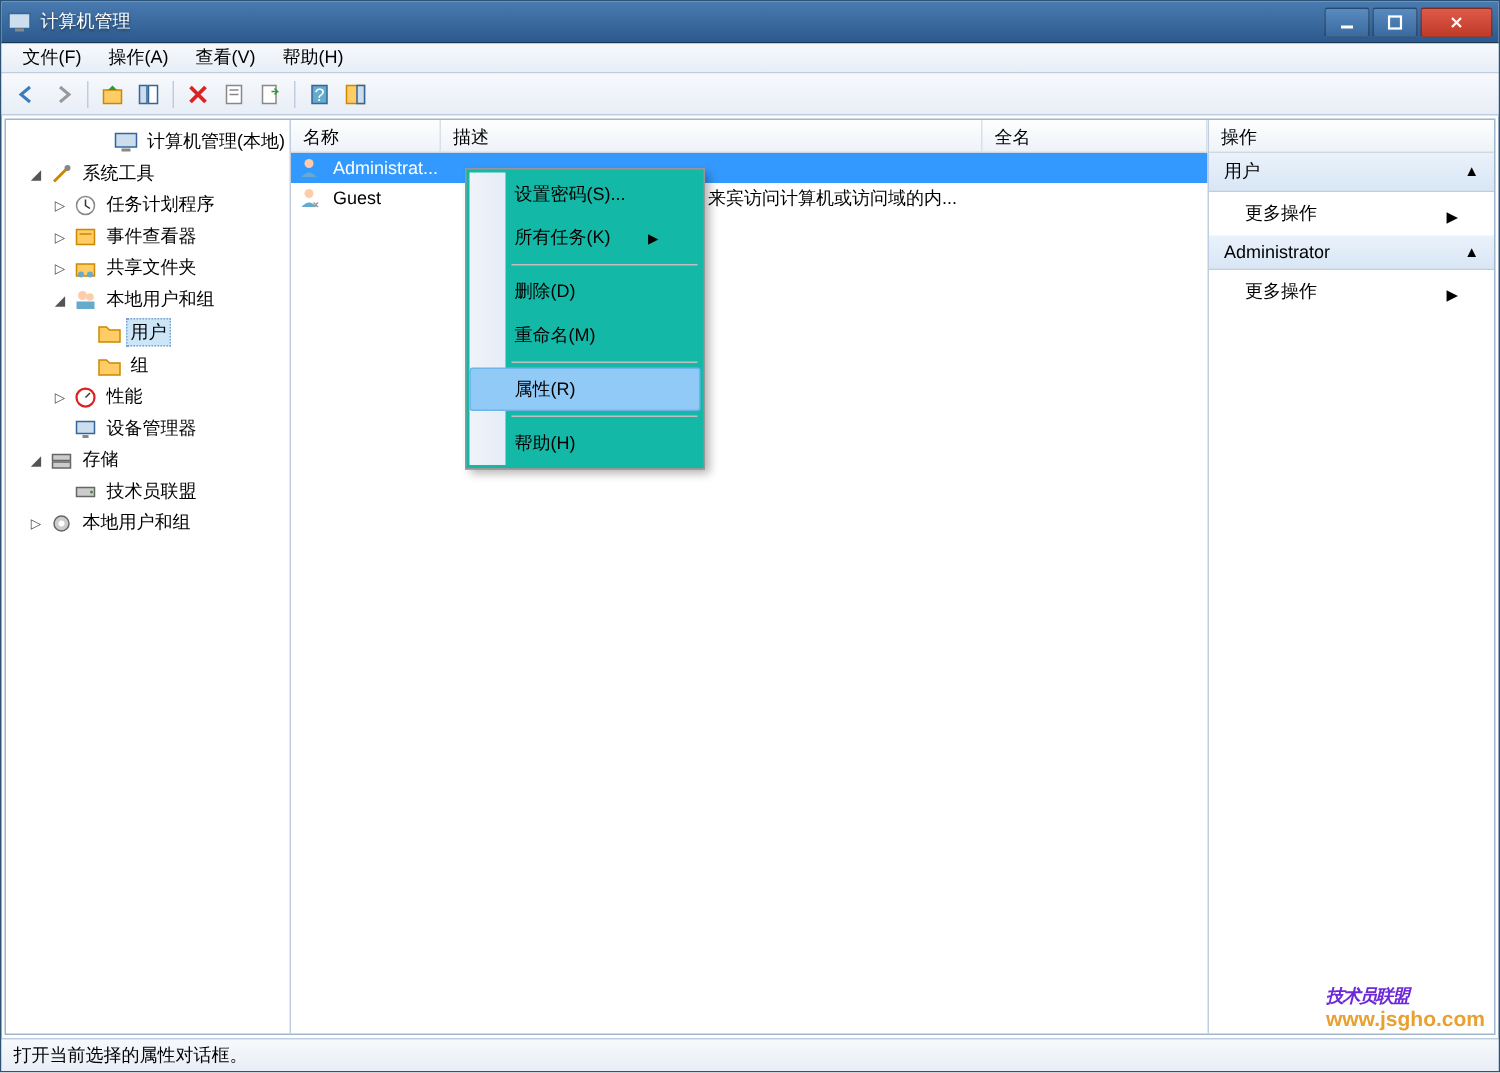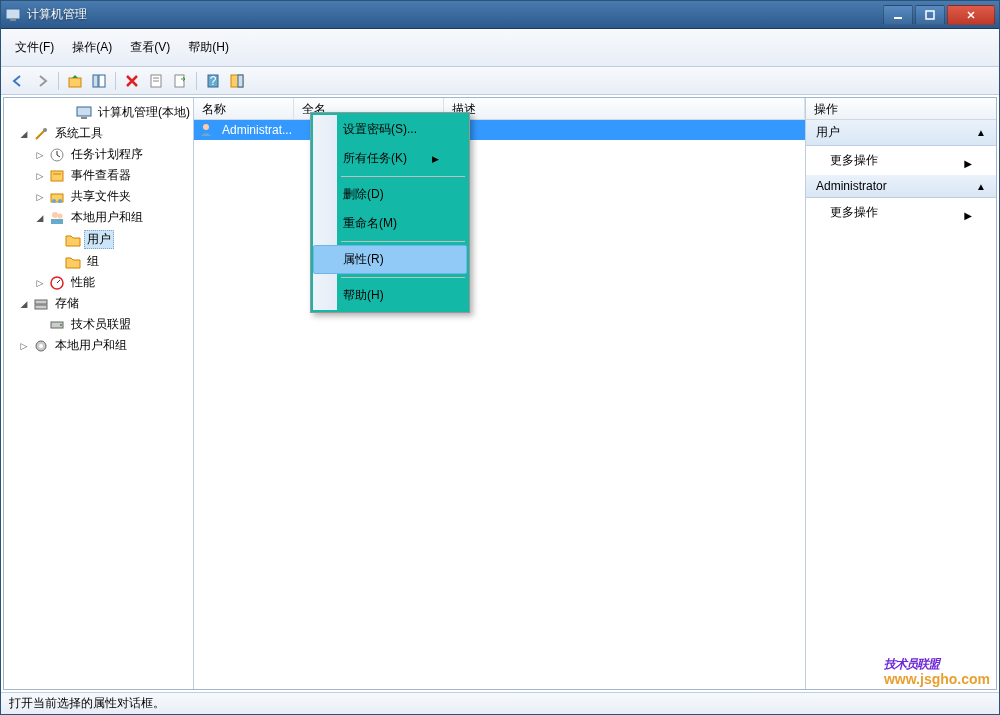--- a/index.html
+++ b/index.html
@@ -8,21 +8,21 @@
 .window { width: 1000px; height: 715px; border: 1px solid #2b5378; background: #fff; display: flex; flex-direction: column; }
 
 .titlebar { height: 28px; background: linear-gradient(to bottom, #4a7bb0 0%, #3a6a9e 50%, #2d5a8e 100%); display: flex; align-items: center; padding: 0 4px; color: #fff; border-bottom: 1px solid #1a3a5a; }
 .titlebar .app-icon { width: 16px; height: 16px; margin-right: 6px; }
 .titlebar .title { flex: 1; font-size: 12px; text-shadow: 0 1px 2px rgba(0,0,0,0.5); }
 .titlebar .win-btns { display: flex; gap: 0; }
 .titlebar .win-btn { width: 30px; height: 20px; display: flex; align-items: center; justify-content: center; border: 1px solid rgba(0,0,0,0.3); border-radius: 2px; margin-left: 2px; cursor: default; }
 .titlebar .win-btn.min, .titlebar .win-btn.max { background: linear-gradient(to bottom, #5a8bc0, #3a6a9e); }
 .titlebar .win-btn.close { background: linear-gradient(to bottom, #e05a4a, #c03a2a); width: 48px; }
 
-.menubar { height: 38px; background: linear-gradient(to bottom, #f7f9fc, #e8eef7); border-bottom: 1px solid #c0cde0; display: flex; align-items: center; padding: 4px 6px; gap: 2px; }
+.menubar { height: 20px; background: linear-gradient(to bottom, #f7f9fc, #e8eef7); border-bottom: 1px solid #c0cde0; display: flex; align-items: center; padding: 4px 6px; gap: 2px; }
 .menubar .menu-item { padding: 2px 8px; cursor: default; }
 
 .toolbar { height: 28px; background: linear-gradient(to bottom, #f7f9fc, #e8eef7); border-bottom: 1px solid #c0cde0; display: flex; align-items: center; padding: 0 6px; gap: 2px; }
 .toolbar .tbtn { width: 22px; height: 22px; display: flex; align-items: center; justify-content: center; border: 1px solid transparent; border-radius: 2px; cursor: default; }
 .toolbar .sep { width: 1px; height: 18px; background: #c0cde0; margin: 0 3px; }
 
 .client { flex: 1; display: flex; border: 1px solid #9fb6cd; margin: 2px; background: #fff; }
 
 .tree-pane { width: 190px; border-right: 1px solid #c0cde0; overflow: auto; padding: 4px 0; }
 .tree-node { display: flex; align-items: center; padding: 2px 0; white-space: nowrap; cursor: default; }
@@ -232,20 +232,28 @@
           <span class="label">组</span>
         </div>
       <div class="tree-node indent-2">
           <span class="twisty">▷</span>
           <svg class="icon" viewBox="0 0 16 16">
             <circle cx="8" cy="8" r="6" fill="none" stroke="#d22" stroke-width="1.5"></circle>
             <path d="M8 8 L11 5" stroke="#333"></path>
           </svg>
           <span class="label">性能</span>
         </div>
+      <div class="tree-node indent-2">
+          <span class="twisty"></span>
+          <svg class="icon" viewBox="0 0 16 16">
+            <rect x="2" y="3" width="12" height="8" fill="#cde" stroke="#369"></rect>
+            <rect x="6" y="12" width="4" height="2" fill="#888"></rect>
+          </svg>
+          <span class="label">设备管理器</span>
+        </div>
       <div class="tree-node indent-1">
           <span class="twisty">◢</span>
           <svg class="icon" viewBox="0 0 16 16">
             <rect x="2" y="4" width="12" height="4" fill="#ccc" stroke="#666"></rect>
             <rect x="2" y="9" width="12" height="4" fill="#ccc" stroke="#666"></rect>
           </svg>
           <span class="label">存储</span>
         </div>
       <div class="tree-node indent-2">
           <span class="twisty"></span>
@@ -261,32 +269,42 @@
             <circle cx="8" cy="8" r="5" fill="#ccc" stroke="#666"></circle>
             <circle cx="8" cy="8" r="2" fill="#fff"></circle>
           </svg>
           <span class="label">本地用户和组</span>
         </div>
     </div>
 
     <div class="list-pane">
       <div class="list-header">
         <div class="col col-name">名称</div>
+        <div class="col col-desc">描述</div>
         <div class="col col-fullname">全名</div>
-        <div class="col col-desc">描述</div>
       </div>
       <div class="list-body">
         <div class="list-row selected">
           <svg class="icon" viewBox="0 0 16 16">
               <circle cx="8" cy="5" r="3" fill="#fca"></circle>
               <path d="M3 14 q5 -6 10 0" fill="#6ac"></path>
             </svg>
           <span class="cell col-name">Administrat...</span>
           <span class="cell col-fullname"></span>
         </div>
+        <div class="list-row">
+          <svg class="icon" viewBox="0 0 16 16">
+              <circle cx="8" cy="5" r="3" fill="#fca"></circle>
+              <path d="M3 14 q5 -6 10 0" fill="#6ac"></path>
+              <path d="M11 11 l3 3 m0 -3 l-3 3" stroke="#999"></path>
+            </svg>
+          <span class="cell col-name">Guest</span>
+          <span class="cell col-fullname"></span>
+          <span class="cell col-desc">来宾访问计算机或访问域的内...</span>
+        </div>
       </div>
     </div>
 
     <div class="actions-pane">
       <div class="actions-header">操作</div>
       <div class="action-section">
           <span>用户</span>
           <span class="arrow">▲</span>
         </div>
       <div class="action-item">

